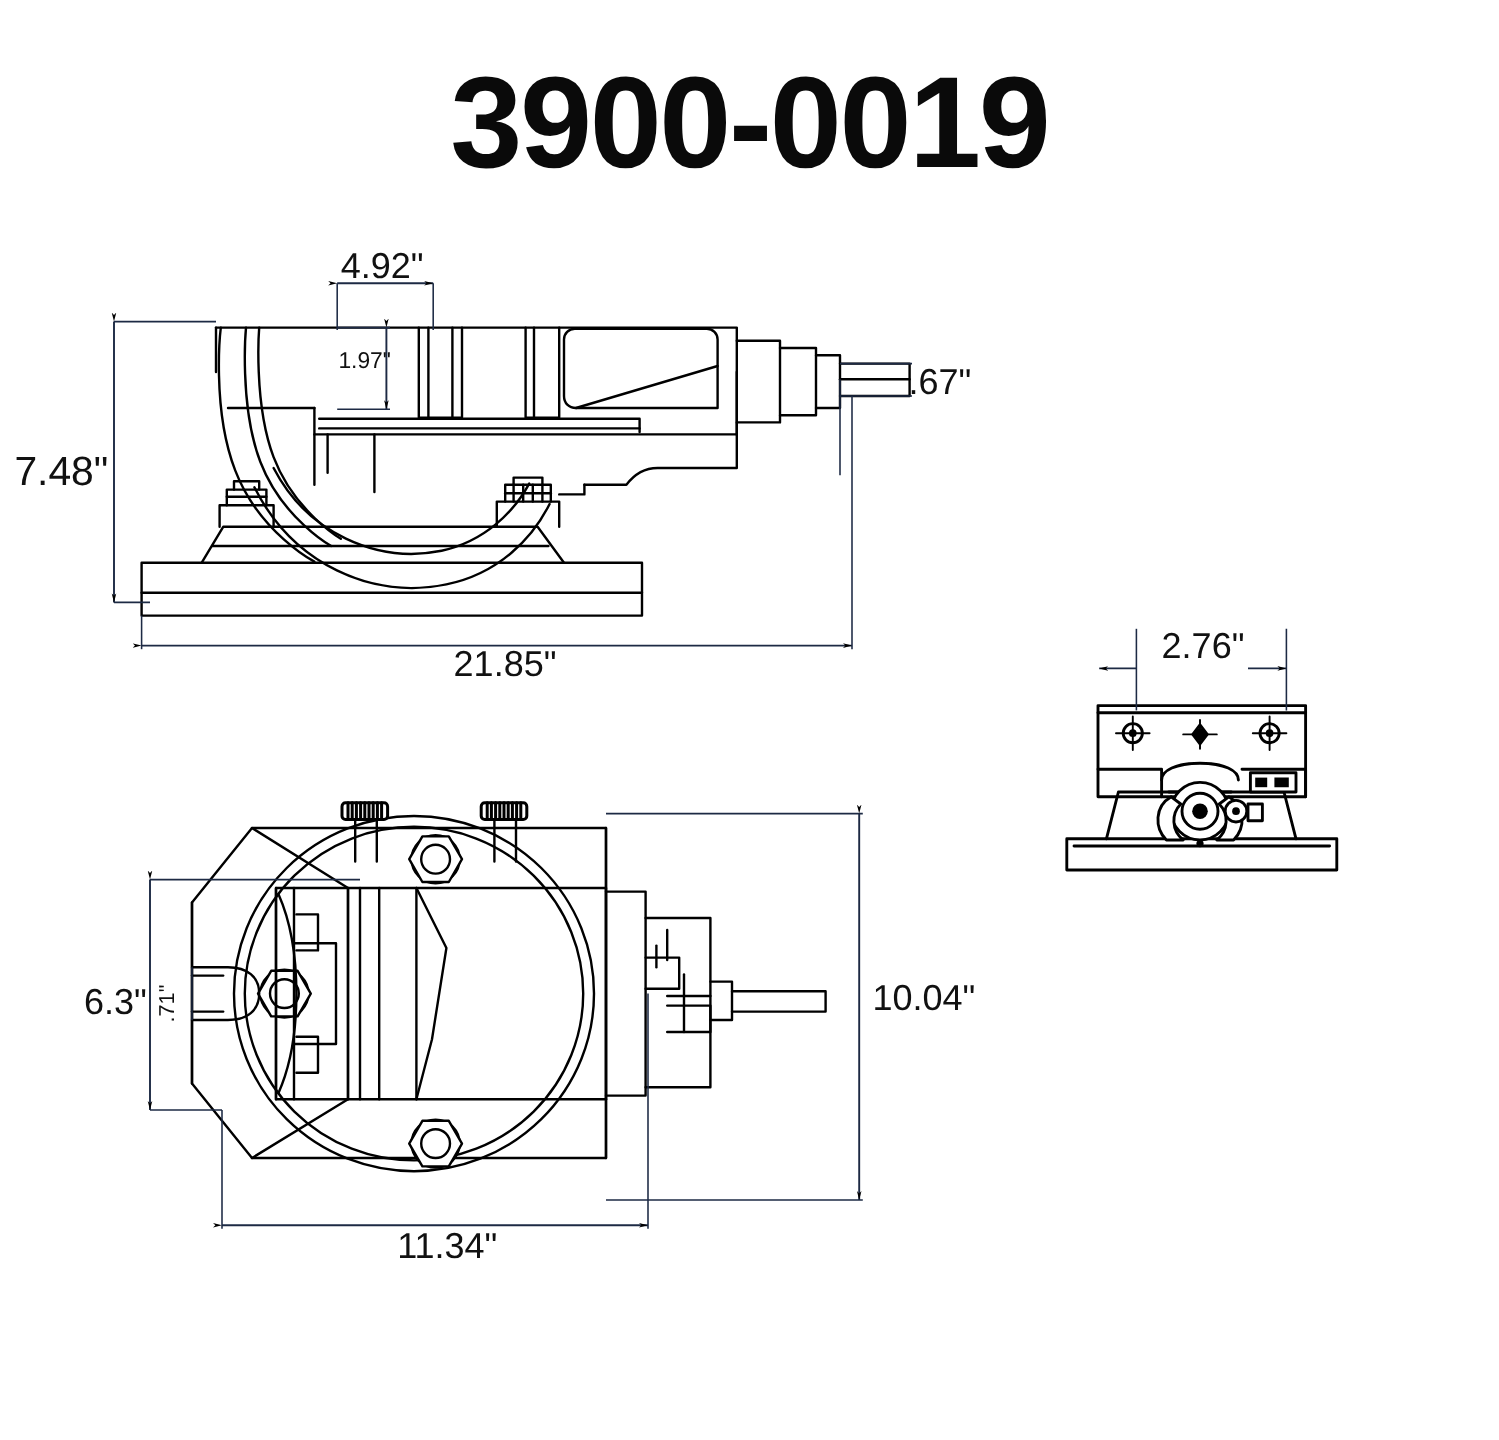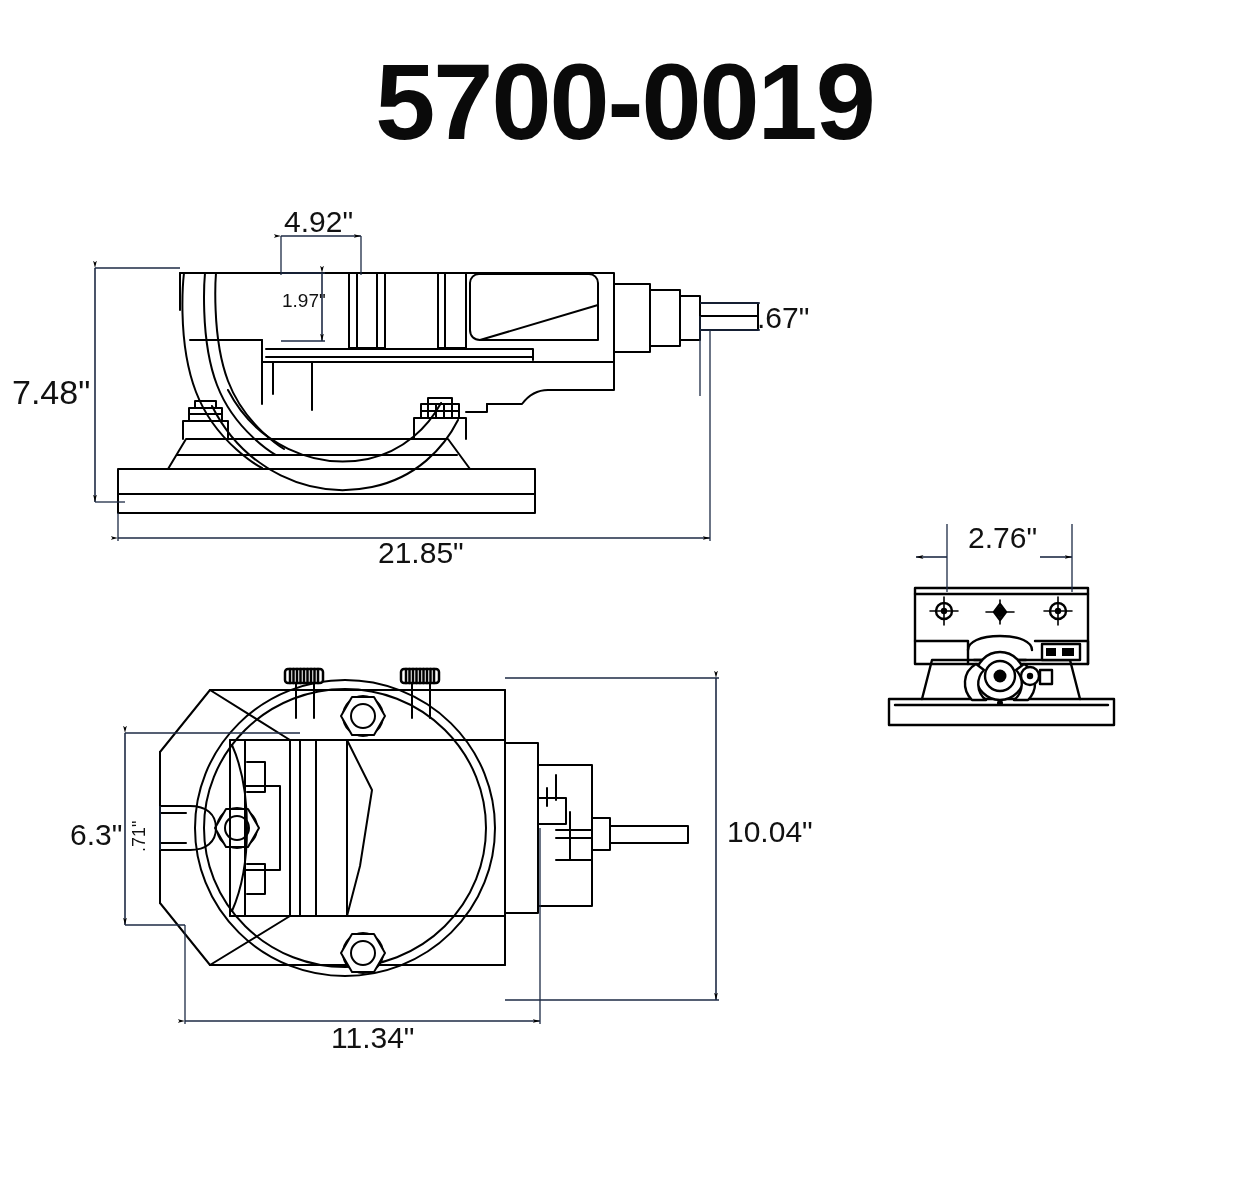--- a/index.html
+++ b/index.html
@@ -39,21 +39,21 @@
   .dimtext {
     font-family: "Liberation Sans", sans-serif;
     fill: #111111;
   }
 </style>
 </head>
 <body>
 
 <div id="page">
 
-  <div id="title">5700-0019</div>
+  <div id="title">3900-0019</div>
 
   <svg id="drawing" width="1249" height="1200" viewBox="0 0 1249 1200">
 
     <defs>
       <marker id="ar" markerWidth="10" markerHeight="8" refX="9" refY="4" orient="auto" markerUnits="userSpaceOnUse">
         <path d="M9,4 L0,1.6 L2.6,4 L0,6.4 Z" fill="#000"></path>
       </marker>
       <marker id="arS" markerWidth="8" markerHeight="6" refX="7.5" refY="3" orient="auto" markerUnits="userSpaceOnUse">
         <path d="M7.5,3 L0,1.1 L2,3 L0,4.9 Z" fill="#000"></path>
       </marker>

